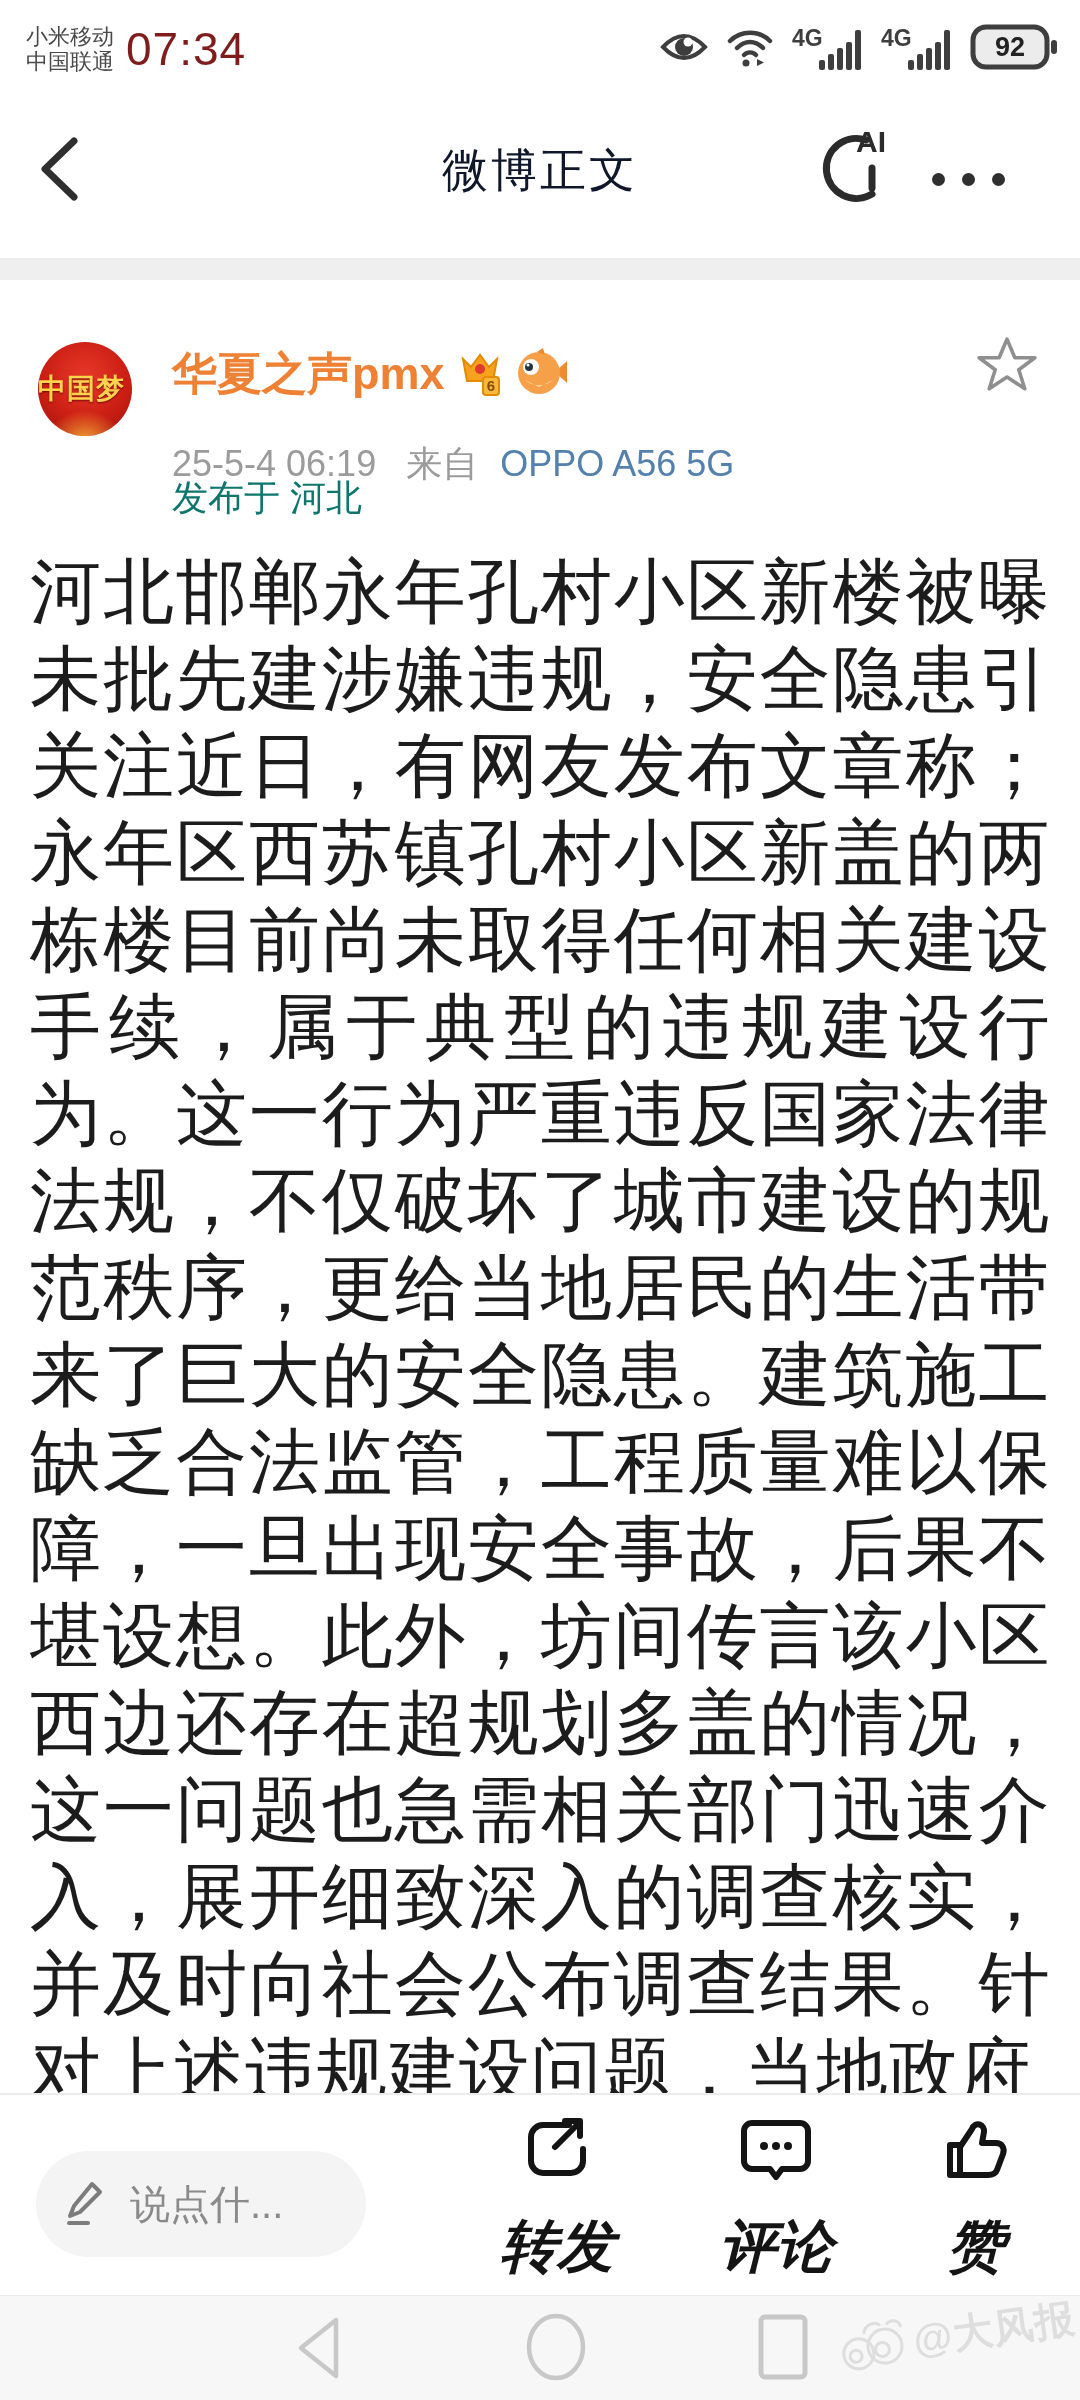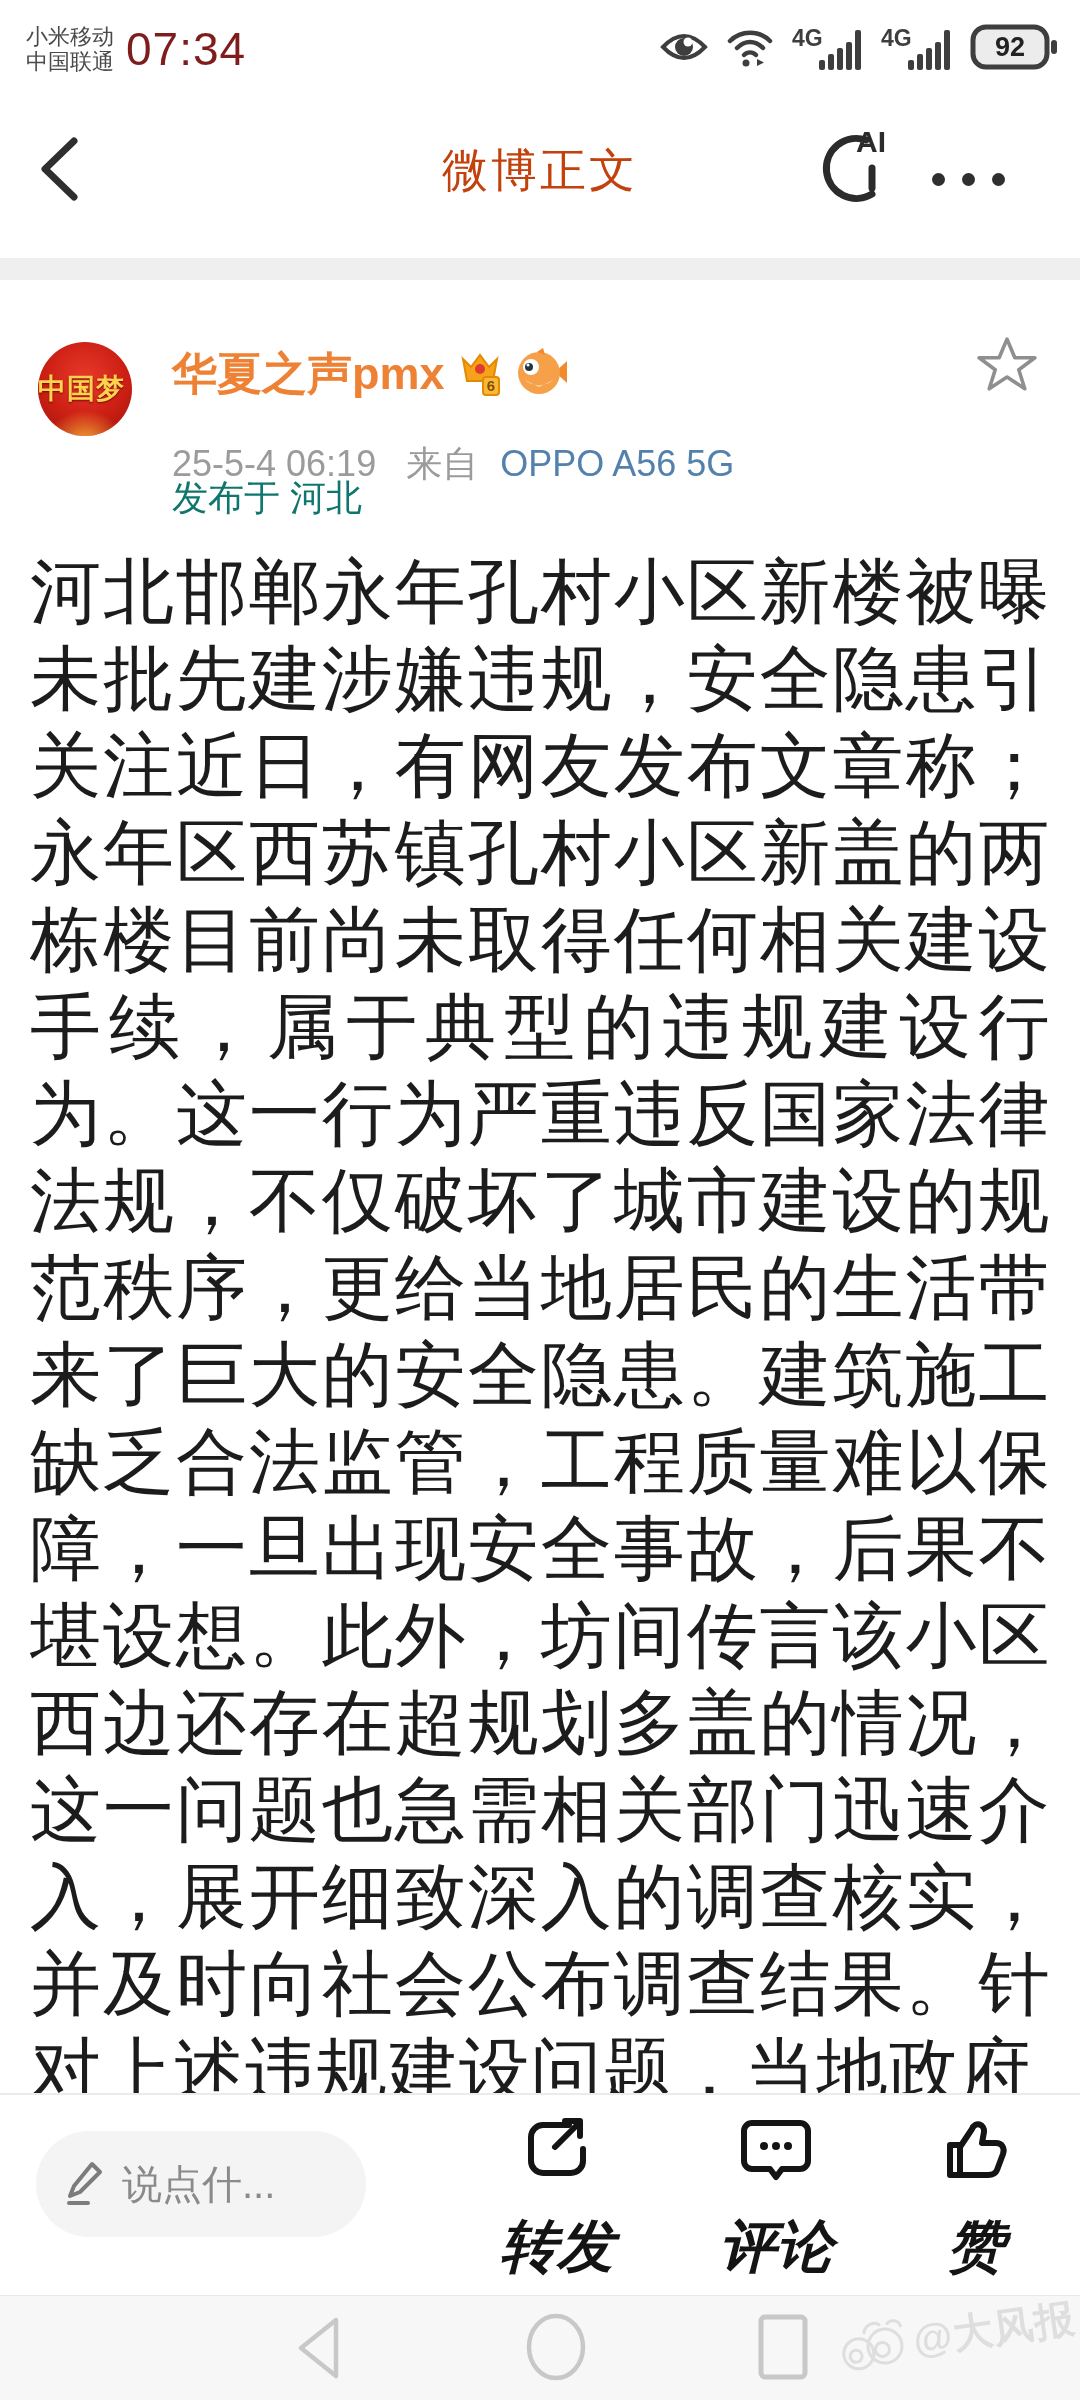--- a/index.html
+++ b/index.html
@@ -13,21 +13,21 @@
     display:flex; align-items:center; justify-content:space-between; padding:20px 22px 0 26px; }
   .sb-left { display:flex; align-items:center; }
   .carrier { display:flex; flex-direction:column; line-height:25px; font-size:22px; color:#4a4a4a; }
   .sb-time { font-size:46px; color:#7f1d1d; margin-left:12px; font-weight:500; letter-spacing:1px; }
   .sb-right { display:flex; align-items:center; gap:17px; }
   .sig { display:flex; align-items:flex-end; }
   
   .nav-bar { position:absolute; left:0; top:78px; width:1080px; height:180px; background:#fff; }
   .back-btn { position:absolute; left:36px; top:58px; width:50px; height:66px; }
   .nav-title { position:absolute; left:0; top:62px; width:1080px; text-align:center;
-    font-size:46px; color:#c2410c; font-weight:500; letter-spacing:3px; }
+    font-size:46px; color:#0f172a; font-weight:500; letter-spacing:3px; }
   .ai-search-btn { position:absolute; right:178px; top:48px; width:92px; height:100px; }
   .menu-btn { position:absolute; right:52px; top:86px; width:96px; height:30px; display:flex; gap:17px; align-items:center; }
   .menu-btn i { width:13px; height:13px; border-radius:50%; background:#2f2f2f; display:block; }
   
   .section-divider { position:absolute; left:0; top:258px; width:1080px; height:22px; background:#efefef; }
   
   .avatar { position:absolute; left:38px; top:342px; width:94px; height:94px; border-radius:50%;
     background:radial-gradient(circle at 50% 38%, #e8392a 0%, #cc1f14 55%, #9c120b 100%);
     display:flex; align-items:center; justify-content:flex-start; overflow:hidden; }
   .avatar::after { content:""; position:absolute; left:8%; bottom:-6%; width:84%; height:34%;
@@ -41,22 +41,22 @@
   .meta-row .src-dev { margin-left:12px; color:#5380ad; }
   .loc-row { position:absolute; left:172px; top:474px; font-size:36px; color:#0f766e; }
   .star-btn { position:absolute; left:976px; top:334px; width:62px; height:62px; }
   
   .post-body { position:absolute; left:30px; top:548px; width:1020px; height:1545px; overflow:hidden;
     font-size:71px; line-height:87px; color:#1c1c1c; text-align:justify; letter-spacing:0.5px;
     word-break:break-all; }
   
   .toolbar { position:absolute; left:0; top:2093px; width:1080px; height:202px; background:#fff;
     border-top:2px solid #ebebeb; }
-  .comment-pill { position:absolute; left:36px; top:36px; width:330px; height:106px; border-radius:53px;
-    background:#f4f4f4; display:flex; align-items:center; padding-left:28px; gap:16px; }
+  .comment-pill { position:absolute; left:36px; top:56px; width:330px; height:106px; border-radius:53px;
+    background:#f4f4f4; display:flex; align-items:center; padding-left:28px; gap:24px; }
   .comment-pill .hint { font-size:40px; color:#8a8a8a; }
   .action { position:absolute; top:16px; width:140px; display:flex; flex-direction:column; align-items:center; }
   .action .lbl { font-size:57px; font-weight:600; color:#141414; margin-top:18px;font-style:italic; }
   .action-repost { left:487px; }
   .action-comment { left:706px; }
   .action-like { left:906px; }
   
   .gesture-bar { position:absolute; left:0; top:2295px; width:1080px; height:105px; background:#f7f7f7;
     border-top:1px solid #eaeaea; }
   .g-back { position:absolute; left:292px; top:18px; }

